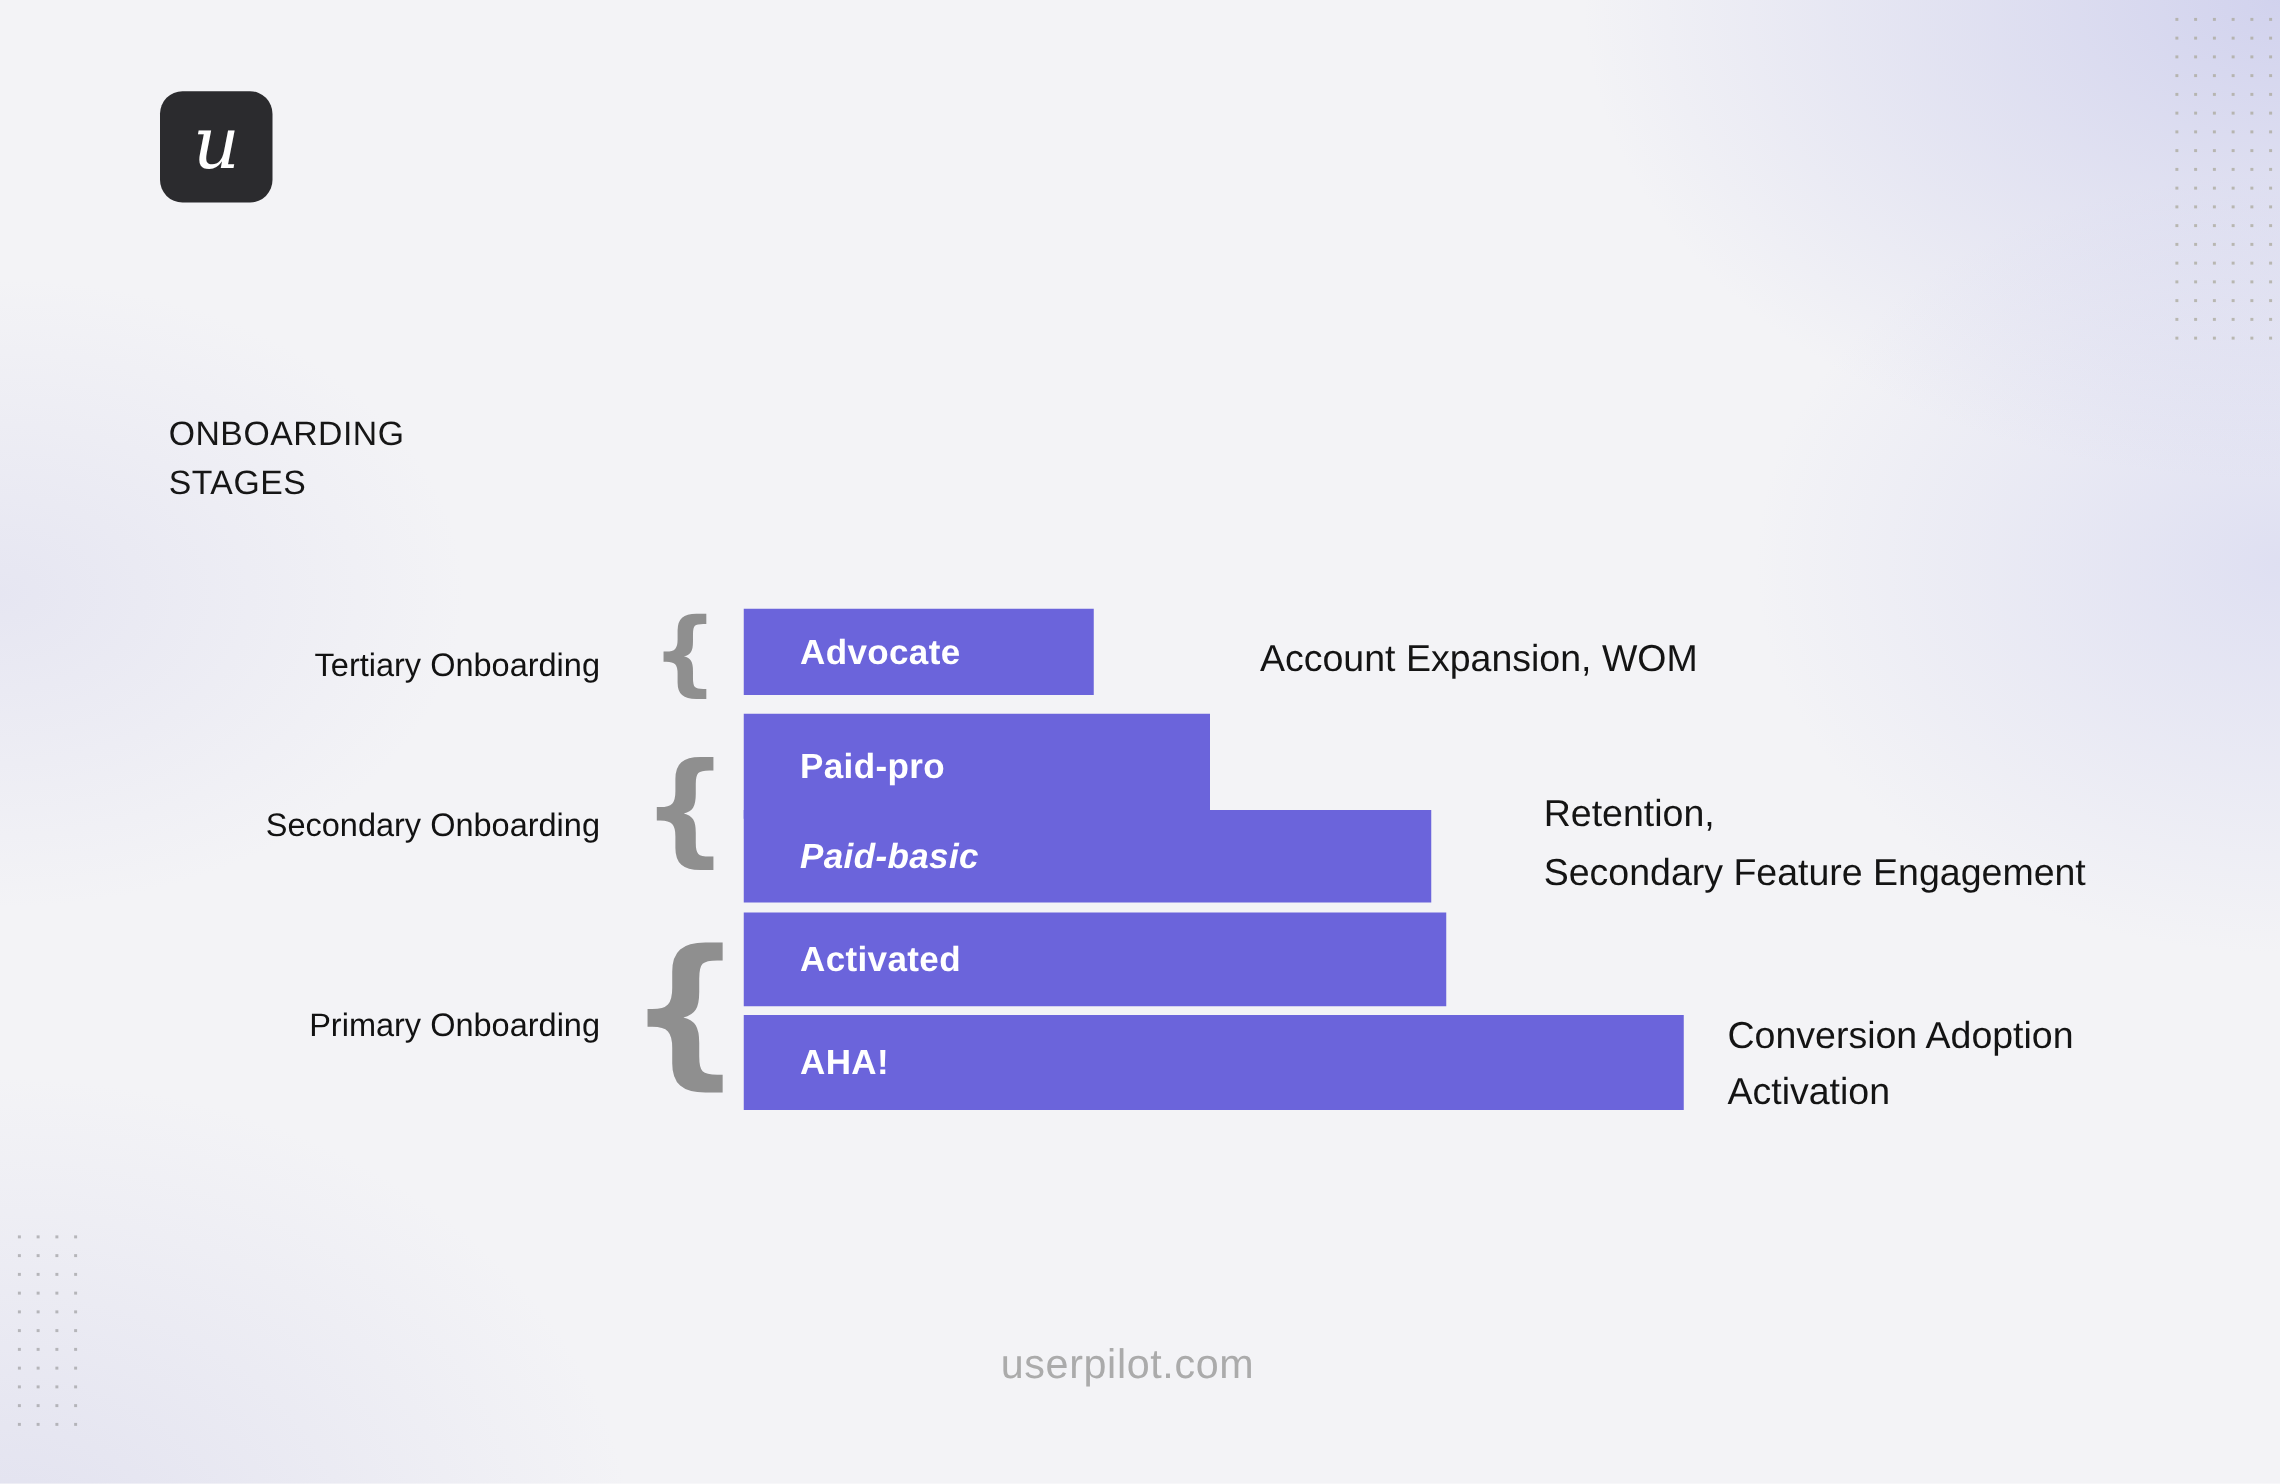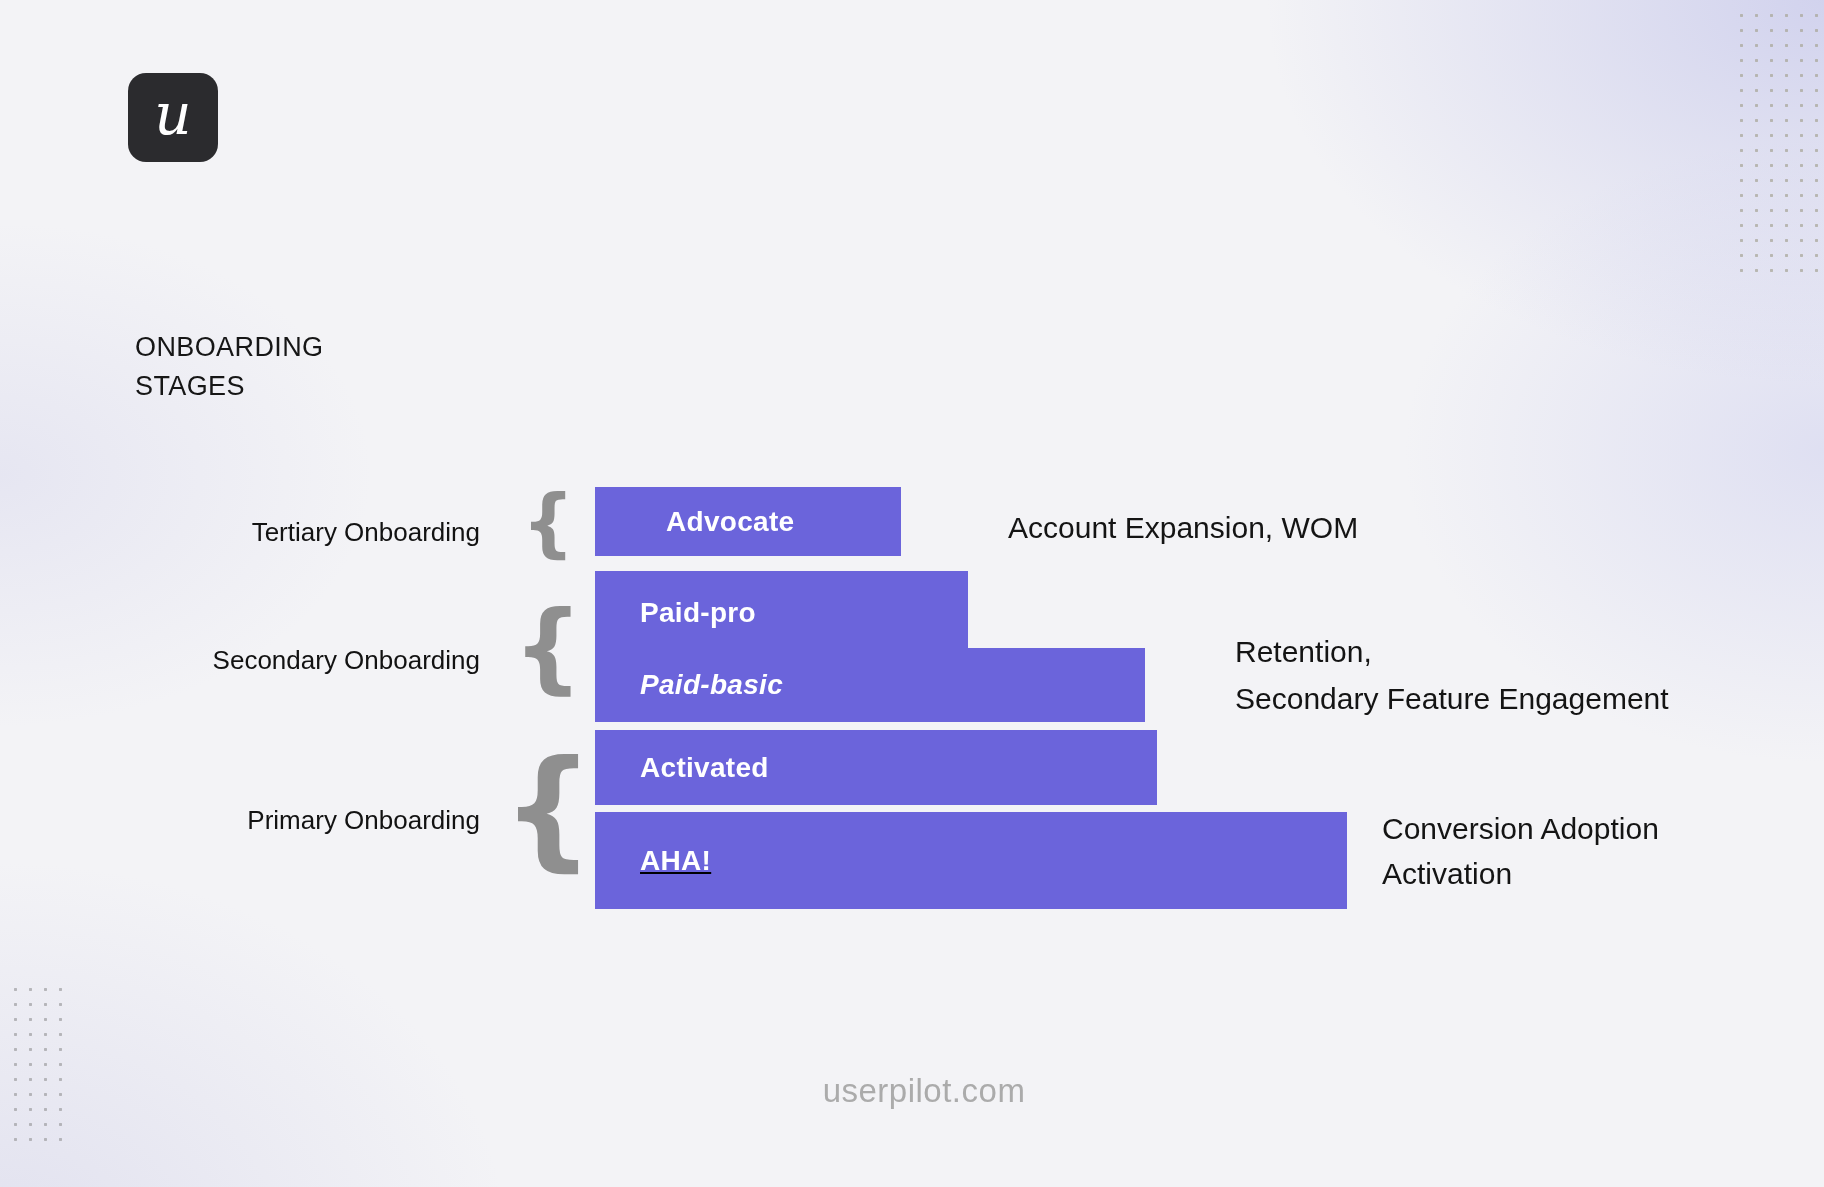--- a/index.html
+++ b/index.html
@@ -58,25 +58,25 @@
     letter-spacing:.4px;
   }
   .col-header.left{ left:135px; width:240px; text-align:left; }
   .col-header.right{ right:114px; width:360px; text-align:right; }
   
   .bar{
     position:absolute; left:595px;
     background:#6b64db;
     display:flex; align-items:center;
   }
-  .bar-0{ top:487px; height:69px;padding-left:26px; }
+  .bar-0{ top:487px; height:69px; }
   .bar-1{ top:571px; height:84px; }
   .bar-2{ top:648px; height:74px; }
   .bar-3{ top:730px; height:75px; }
-  .bar-4{ top:812px; height:97px;text-decoration:underline; }
+  .bar-4{ top:812px; height:76px; }
   .bar-label{
     color:#ffffff; font-weight:bold; font-size:28px;
     padding-left:45px; letter-spacing:.3px; white-space:nowrap;
   }
   
   .brace{
     position:absolute; left:516px; width:64px;
     display:flex; align-items:center; justify-content:center;
     color:#8f8f8f; font-weight:bold;
     font-family:"DejaVu Sans", sans-serif;
@@ -98,21 +98,21 @@
   .goal{
     position:absolute; font-size:30px; color:#141414; white-space:nowrap;
   }
   .goal-0{ left:1008px; top:508px; line-height:40px; }
   .goal-1{ left:1235px; top:628px; line-height:47px; }
   .goal-2{ left:1382px; top:806px; line-height:45px; }
   
   .footer{
     position:absolute; left:902px; top:1072px;
     transform:translateX(-50%);
-    font-size:33px; color:#ababab; letter-spacing:.5px;margin-left:22px;
+    font-size:33px; color:#ababab; letter-spacing:.5px;
   }
 </style>
 </head>
 <body>
 
 <div class="page">
 
   <div class="dots dots-tr"></div>
   <div class="dots dots-bl"></div>
 

